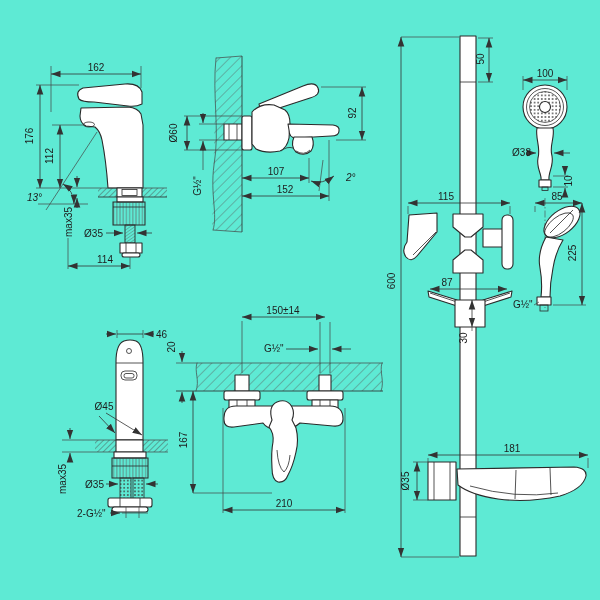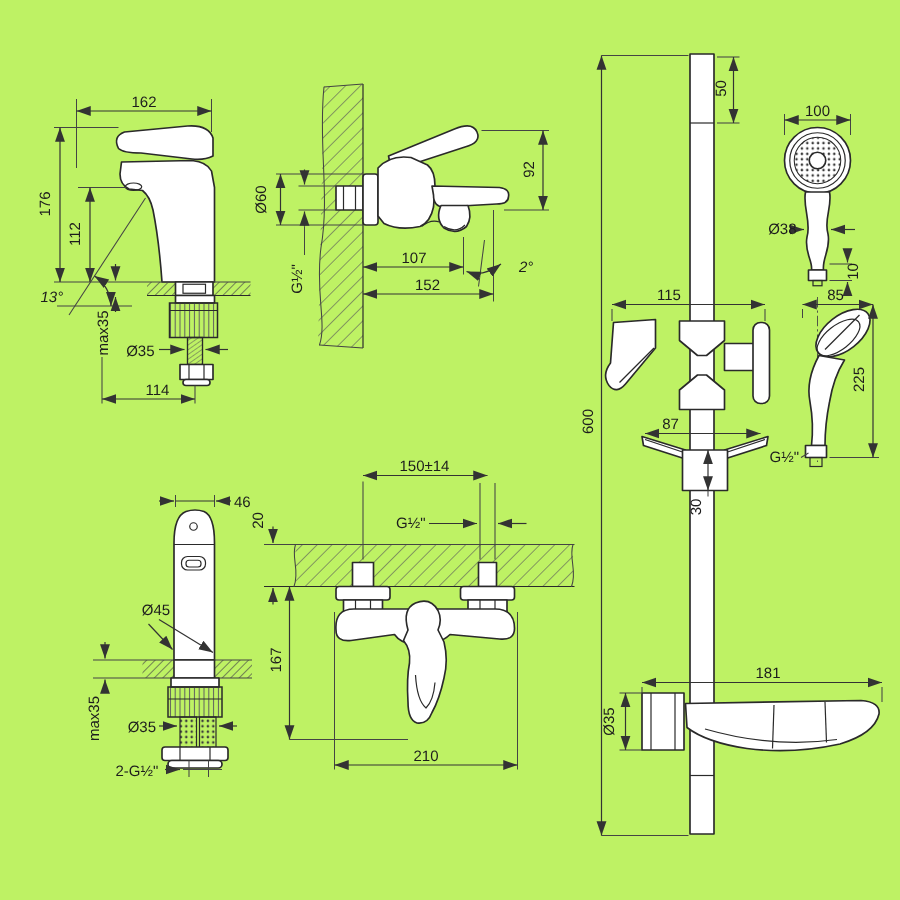--- a/index.html
+++ b/index.html
@@ -1,16 +1,16 @@
 <!DOCTYPE html>
 <html><head>
 <meta charset="utf-8">
 <style>
   html,body{margin:0;padding:0;background:#fff;}
-  .sheet{width:600px;height:600px;background:#bef264;position:relative;overflow:hidden;}
+  .sheet{width:600px;height:600px;background:#5eead4;position:relative;overflow:hidden;}
   svg{display:block;}
   text{font-family:"Liberation Sans","DejaVu Sans",sans-serif;font-size:10px;fill:#1d1d1d;}
   .ang{font-style:italic;}
   .fix{fill:#fff;stroke:#2a2a2a;stroke-width:1.1;stroke-linejoin:round;}
   .fin{fill:none;stroke:#2a2a2a;stroke-width:0.8;}
   .dim{stroke:#333;stroke-width:0.8;fill:none;}
   .ext{stroke:#444;stroke-width:0.7;fill:none;}
   .cl{stroke:#444;stroke-width:0.6;fill:none;stroke-dasharray:7 2 1.5 2;}
 </style>
 </head>

